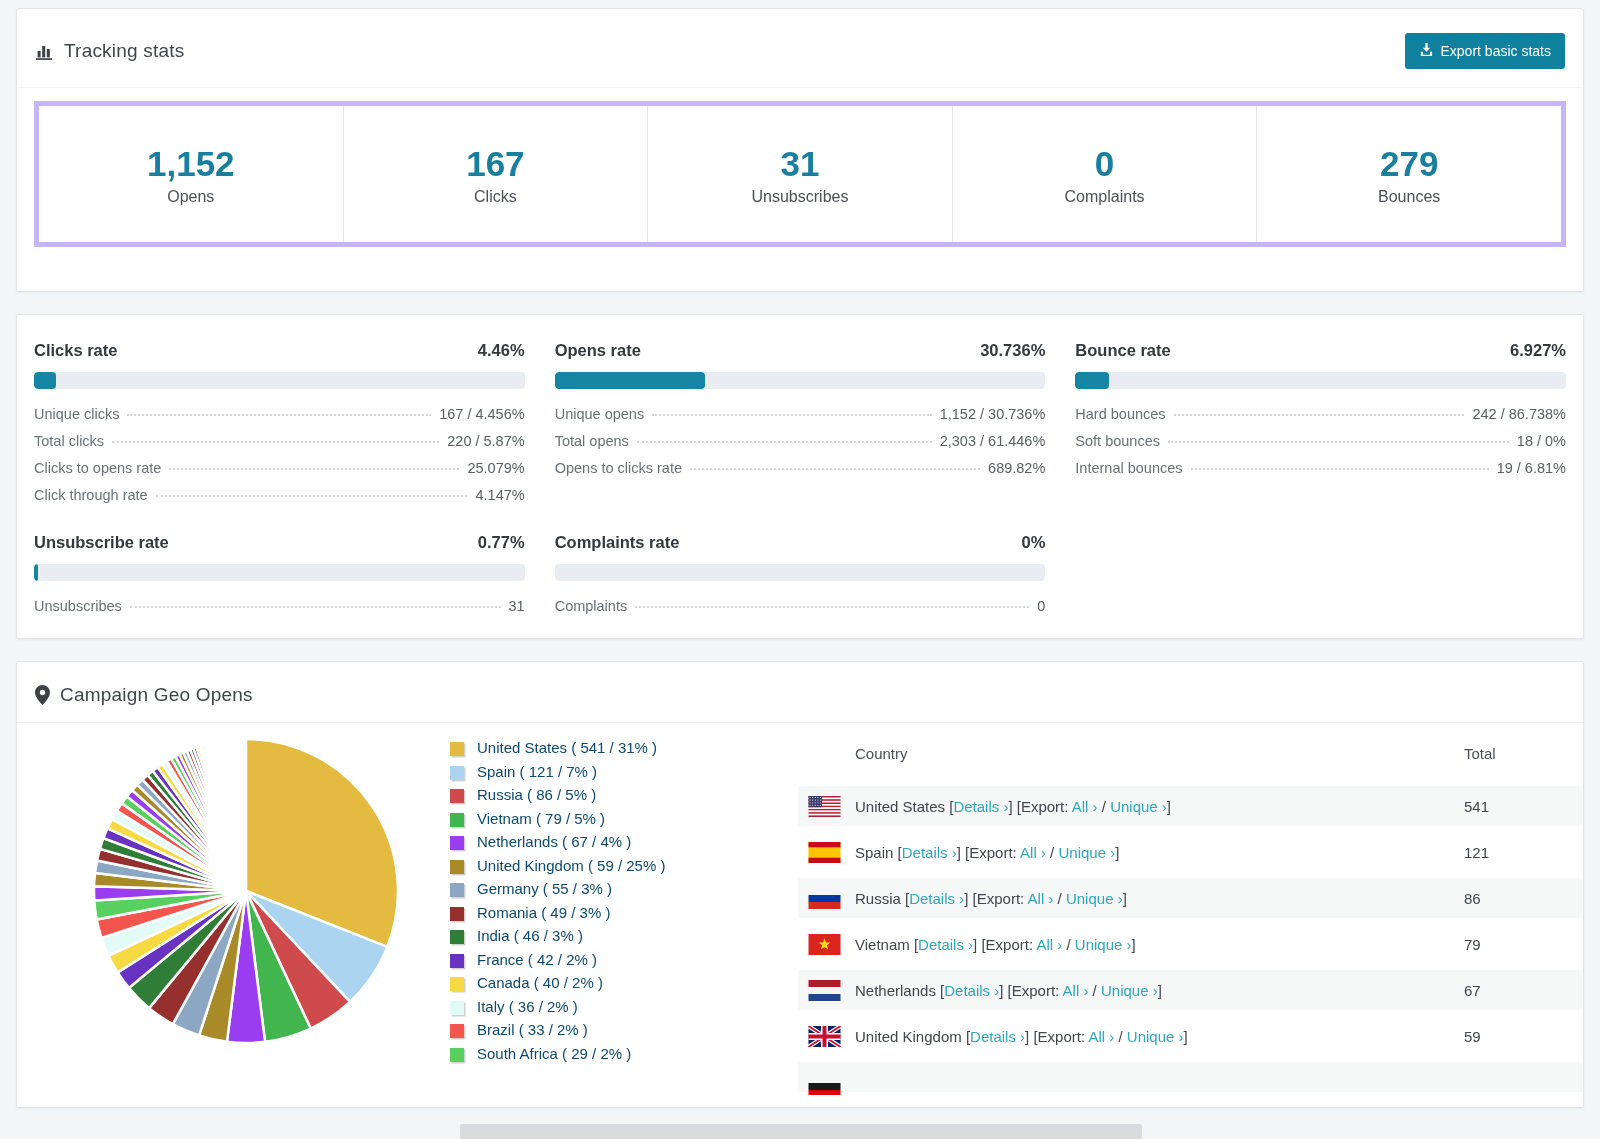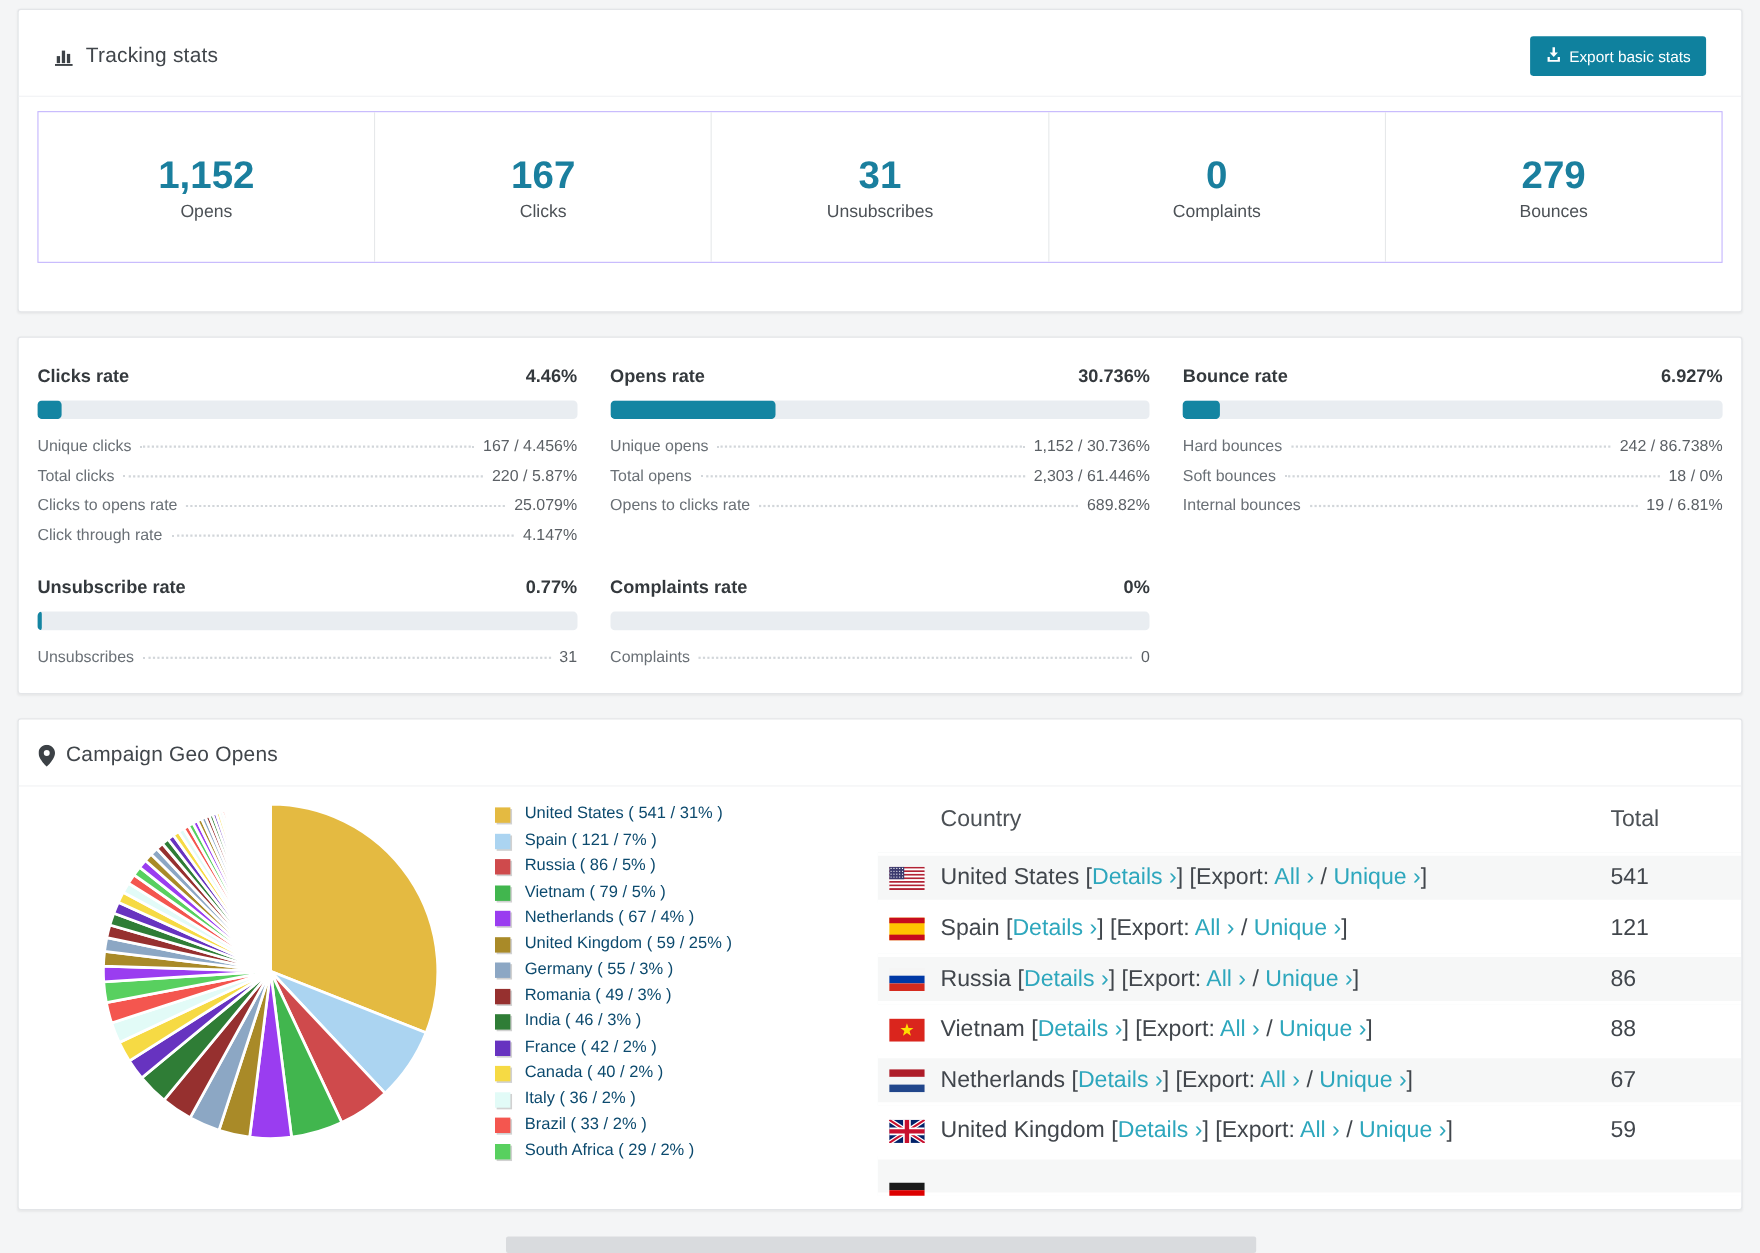--- a/index.html
+++ b/index.html
@@ -12,35 +12,35 @@
   }
   .page { padding:8px 16px 0; }
 
   .card {
     background:#fff; border:1px solid #e3e5e8; border-radius:3px;
     box-shadow:0 1px 2px rgba(0,0,0,.05);
     margin-bottom:22px;
   }
   .card-header {
     display:flex; align-items:center;
-    padding:24px 32px 18px;
+    padding:24px 18px 18px;
     border-bottom:1px solid #f1f2f4;
   }
   .card-header .hdr-icon { display:inline-flex; margin-right:10px; }
   .card-header h2 {
     margin:0; font-size:19px; font-weight:400; color:#41464b; letter-spacing:.2px;
   }
   .export-btn {
     margin-left:auto; display:flex; align-items:center; gap:7px;
     background:var(--button-bg,#0f819e); color:#fff; border:none; border-radius:3px;
     padding:9px 14px; font-size:14px; font-family:inherit; cursor:pointer;
   }
 
   
-  .stats-box { margin:13px 17px 44px; border:1px solid #c4b5fd; display:flex; }
+  .stats-box { margin:13px 17px 44px; border:5px solid #c4b5fd; display:flex; }
   .stat-cell { flex:1; text-align:center; padding:38px 0 36px; border-right:1px solid #e6e8ea; }
   .stat-cell:last-child { border-right:none; }
   .stat-value { font-size:35px; line-height:40px; font-weight:700; color:var(--accent,#1a7f9e); }
   .stat-label { font-size:16px; color:#4c5156; margin-top:4px; }
 
   
   .rates-card { padding:26px 17px 24px; }
   .rates-grid { display:grid; grid-template-columns:repeat(3,1fr); column-gap:30px; row-gap:30px; }
   .rate-head { display:flex; justify-content:space-between; align-items:flex-end; }
   .rate-title,.rate-pct { font-size:16.5px; font-weight:700; color:#34393d; }
@@ -52,21 +52,21 @@
 
   
   .geo-card { height:447px; overflow:hidden; margin-bottom:0; }
   .geo-card .card-header { padding:22px 18px 16px; }
   .geo-content { display:flex; padding:0 0 0 33px; }
   .pie-wrap { width:312px; flex:none; margin:12px 0 0 40px; }
   .legend { list-style:none; margin:16px 0 0 48px; padding:0; width:322px; flex:none; }
   .legend li { display:flex; align-items:flex-end; font-size:15px; color:#0c4a6e; margin-bottom:6.5px; }
   .legend .sw { width:14px; height:14px; flex:none; margin-right:13px; box-shadow:1.5px 1.5px 0 rgba(0,0,0,.18); }
 
-  .geo-table { flex:1; margin-left:26px; font-size:21px; }
+  .geo-table { flex:1; margin-left:26px; font-size:15px; }
   .thead { display:flex; align-items:center; height:60px; padding:0 14px 0 57px; color:#4c5156; }
   .thead .cinfo { flex:1; }
   .thead .total { width:105px; flex:none; }
   .trow { display:flex; align-items:center; height:46px; padding:0 14px 0 10px; color:#41464c; }
   .trow.alt { background:var(--row-alt-bg,#f6f7f7); box-shadow:inset 0 3px 0 #fff, inset 0 -3px 0 #fff; }
   .trow .flag { width:33px; height:21px; flex:none; margin-right:14px; line-height:0; }
   .trow .cinfo { flex:1; }
   .trow .total { width:105px; flex:none; }
   .trow.partial { height:36px; align-items:flex-start; padding-top:24px; overflow:hidden; }
   a.link { color:var(--link,#2ea7bd); text-decoration:none; }
@@ -433,21 +433,21 @@
                 </svg></span>
               <span class="cinfo">Russia [<a href="#" class="link">Details ›</a>] [Export: <a href="#" class="link">All ›</a> / <a href="#" class="link">Unique ›</a>]</span>
               <span class="total">86</span>
             </div>
             <div class="trow">
               <span class="flag"><svg viewBox="0 0 32 21" width="33" height="21">
                   <rect x="0" y="0" width="32" height="21" fill="#da251d"></rect>
                   <polygon points="16.00,4.30 17.47,8.48 21.90,8.58 18.38,11.27 19.64,15.52 16.00,13.00 12.36,15.52 13.62,11.27 10.10,8.58 14.53,8.48" fill="#ffde00"></polygon>
                 </svg></span>
               <span class="cinfo">Vietnam [<a href="#" class="link">Details ›</a>] [Export: <a href="#" class="link">All ›</a> / <a href="#" class="link">Unique ›</a>]</span>
-              <span class="total">88</span>
+              <span class="total">79</span>
             </div>
             <div class="trow alt">
               <span class="flag"><svg viewBox="0 0 32 21" width="33" height="21">
                   <rect x="0" y="0" width="32" height="7" fill="#ae1c28"></rect>
                   <rect x="0" y="7" width="32" height="7" fill="#f5f5f5"></rect>
                   <rect x="0" y="14" width="32" height="7" fill="#21468b"></rect>
                 </svg></span>
               <span class="cinfo">Netherlands [<a href="#" class="link">Details ›</a>] [Export: <a href="#" class="link">All ›</a> / <a href="#" class="link">Unique ›</a>]</span>
               <span class="total">67</span>
             </div>

